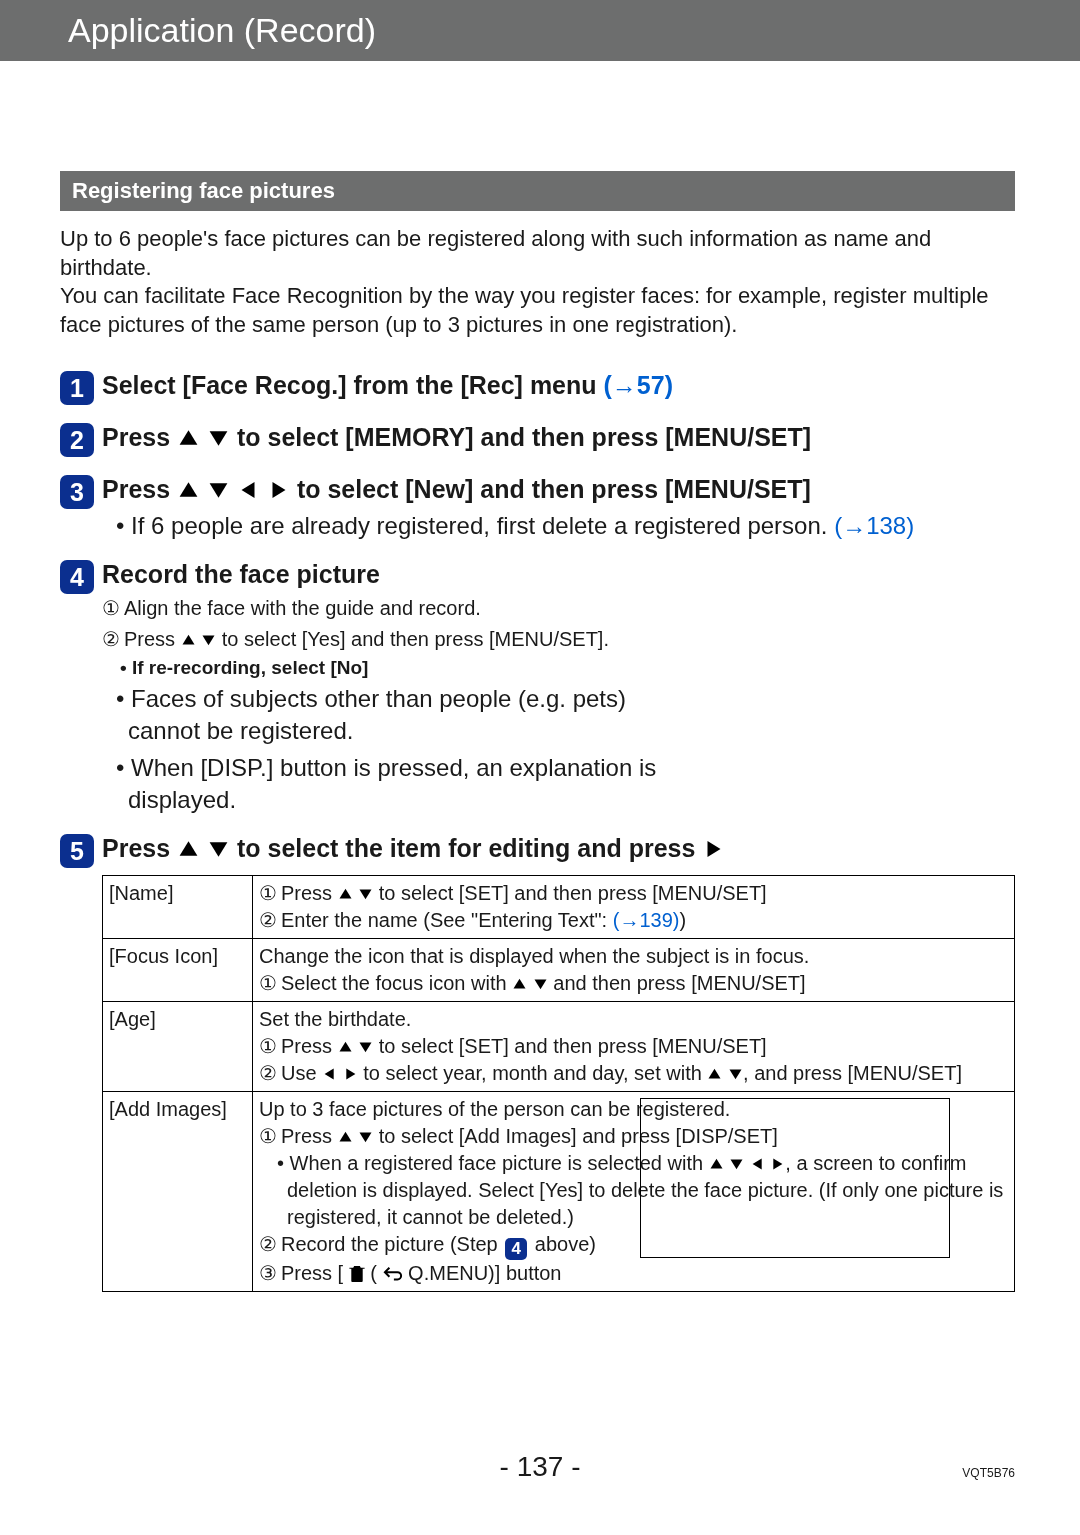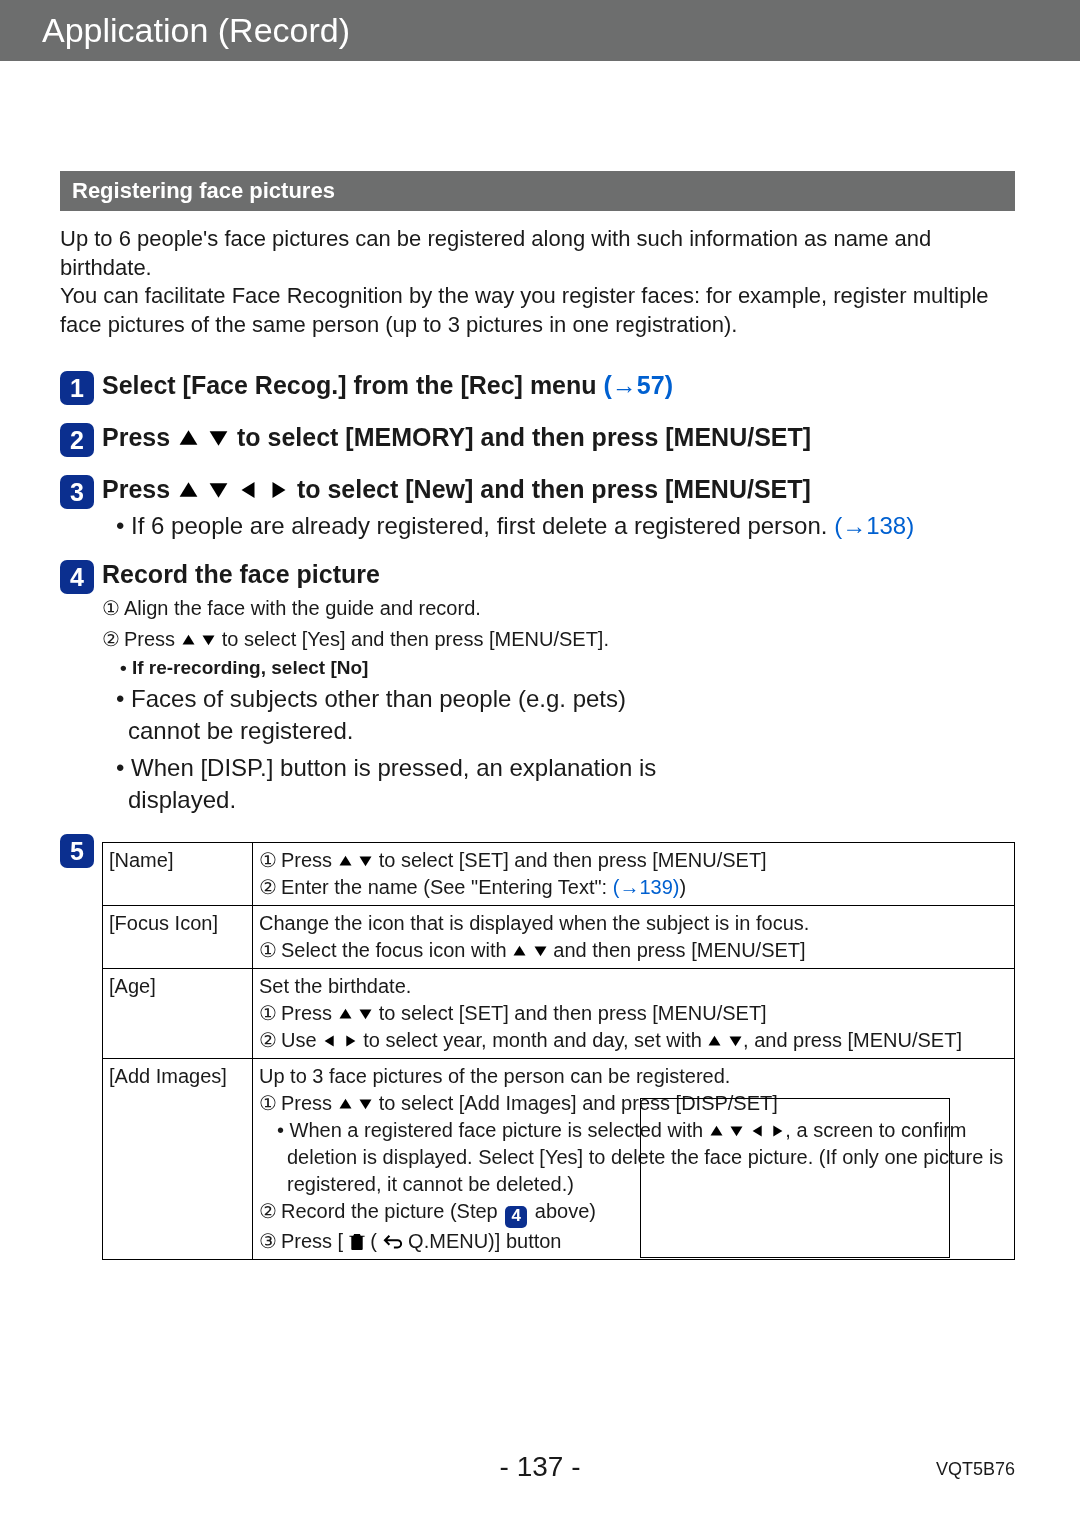--- a/index.html
+++ b/index.html
@@ -1,18 +1,18 @@
 <!DOCTYPE html>
 <html><head>
 <meta charset="utf-8">
 <style>
   * { box-sizing: border-box; margin: 0; padding: 0; }
   html, body { width: 1080px; height: 1535px; background: #fff; font-family: Arial, Helvetica, sans-serif; color: #1a1a1a; }
   .page { width: 1080px; height: 1535px; position: relative; }
-  .header-bar { background: #6d6e6e; height: 61px; width: 100%; padding-left: 42px; display: flex; align-items: center; }
+  .header-bar { background: #6d6e6e; height: 61px; width: 100%; padding-left: 68px; display: flex; align-items: center; }
   .header-bar span { color: #fff; font-size: 34px; font-weight: 300; }
   .content { padding: 110px 65px 0 60px; border-radius: 13px; }
   .section-bar { background: #6d6e6e; color: #fff; font-weight: bold; font-size: 22px; padding: 7px 12px; margin-bottom: 14px; }
   .intro { font-size: 22px; line-height: 1.3; margin-bottom: 30px; }
   .step { display: flex; align-items: flex-start; margin-bottom: 16px; }
   .step-num {
     flex: 0 0 34px; width: 34px; height: 34px; background: #0b2f8f; color: #fff;
     border-radius: 7px; font-weight: bold; font-size: 25px; display: flex;
     align-items: center; justify-content: center; margin-right: 8px; margin-top: 2px;
   }
@@ -31,21 +31,21 @@
   .sub-bullet { font-size: 24px; line-height: 1.35; margin-top: 4px; padding-left: 18px; text-indent: -12px; margin-left: 8px; }
   .image-box { position: absolute; border: 1.5px solid #000; right: 65px; width: 310px; height: 160px; top: 540px; }
   
   .tbl { border-collapse: collapse; width: 100%; margin-top: 10px; font-size: 20px; }
   .tbl td { border: 1.5px solid #000; padding: 4px 6px; vertical-align: top; line-height: 1.35; }
   .tbl .col1 { width: 150px; }
   .tbl .circ { margin-right: 4px; }
   .tbl .cell .bullet-in { margin-left: 28px; text-indent: -10px; display: block; }
   
   .footer { position: absolute; bottom: 52px; width: 100%; text-align: center; font-size: 28px; }
-  .doc-code { position: absolute; bottom: 55px; right: 65px; font-size: 18px; }
+  .doc-code { position: absolute; bottom: 55px; right: 65px; font-size: 12px; }
   
   svg.arrow { width: 23px; height: 20px; }
   svg.arrow-sm { width: 15px; height: 14px; vertical-align: -1px; }
   svg.trash { width: 16px; height: 19px; vertical-align: -3px; }
   svg.return { width: 20px; height: 18px; vertical-align: -3px; }
   .step4-flex { display: flex; }
   .step4-text { flex: 1; padding-right: 330px; }
 </style>
 </head>
 <body>
@@ -132,20 +132,33 @@
         <div class="sub-bullet">• Faces of subjects other than people (e.g. pets) cannot be registered.</div>
         <div class="sub-bullet">• When [DISP.] button is pressed, an explanation is displayed.</div>
       </div>
     </div>
     <div class="image-box"></div>
   </div>
 
   <div class="step">
     <div class="step-num">5</div>
     <div class="step-body">
+      <div class="step-title">
+        <span>Press </span>
+        <svg class="arrow" viewBox="0 0 20 18">
+              <path d="M10 2 L18 15 L2 15 Z"></path>
+            </svg>
+        <svg class="arrow" viewBox="0 0 20 18">
+              <path d="M10 16 L18 3 L2 3 Z"></path>
+            </svg>
+        <span> to select the item for editing and press </span>
+        <svg class="arrow" viewBox="0 0 18 20">
+              <path d="M16 10 L3 2 L3 18 Z"></path>
+            </svg>
+      </div>
 
       <table class="tbl">
         <tbody>
               <tr>
           <td class="col1">[Name]</td>
           <td class="cell">
             <div><span class="circ">①</span><span>Press </span>
               <svg class="arrow-sm" viewBox="0 0 20 18">
                       <path d="M10 2 L18 15 L2 15 Z"></path>
                     </svg>

